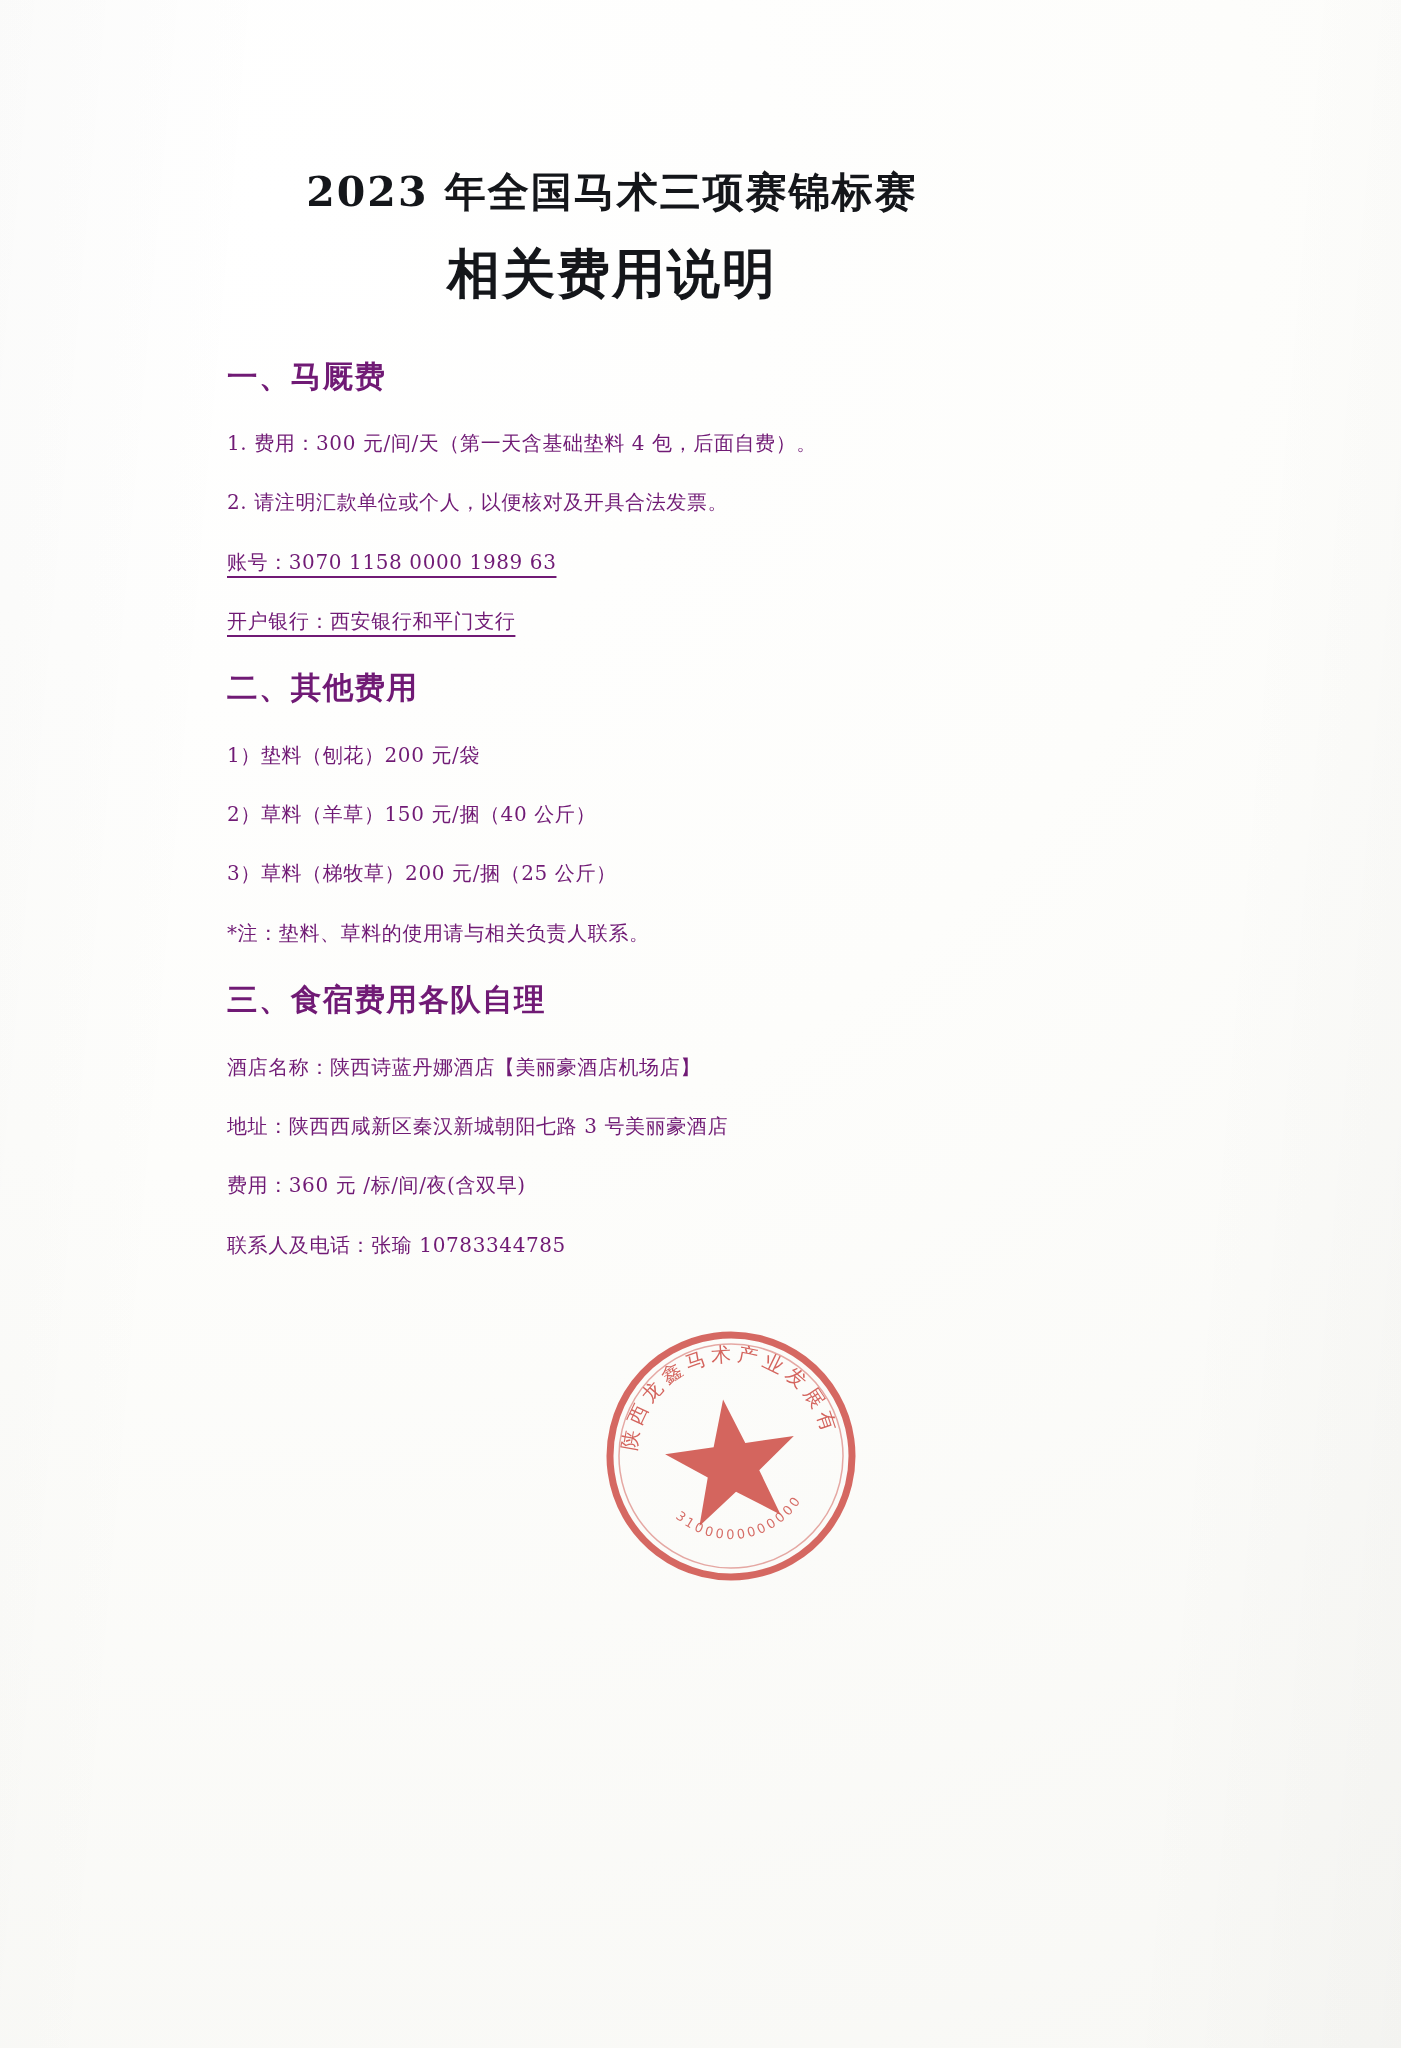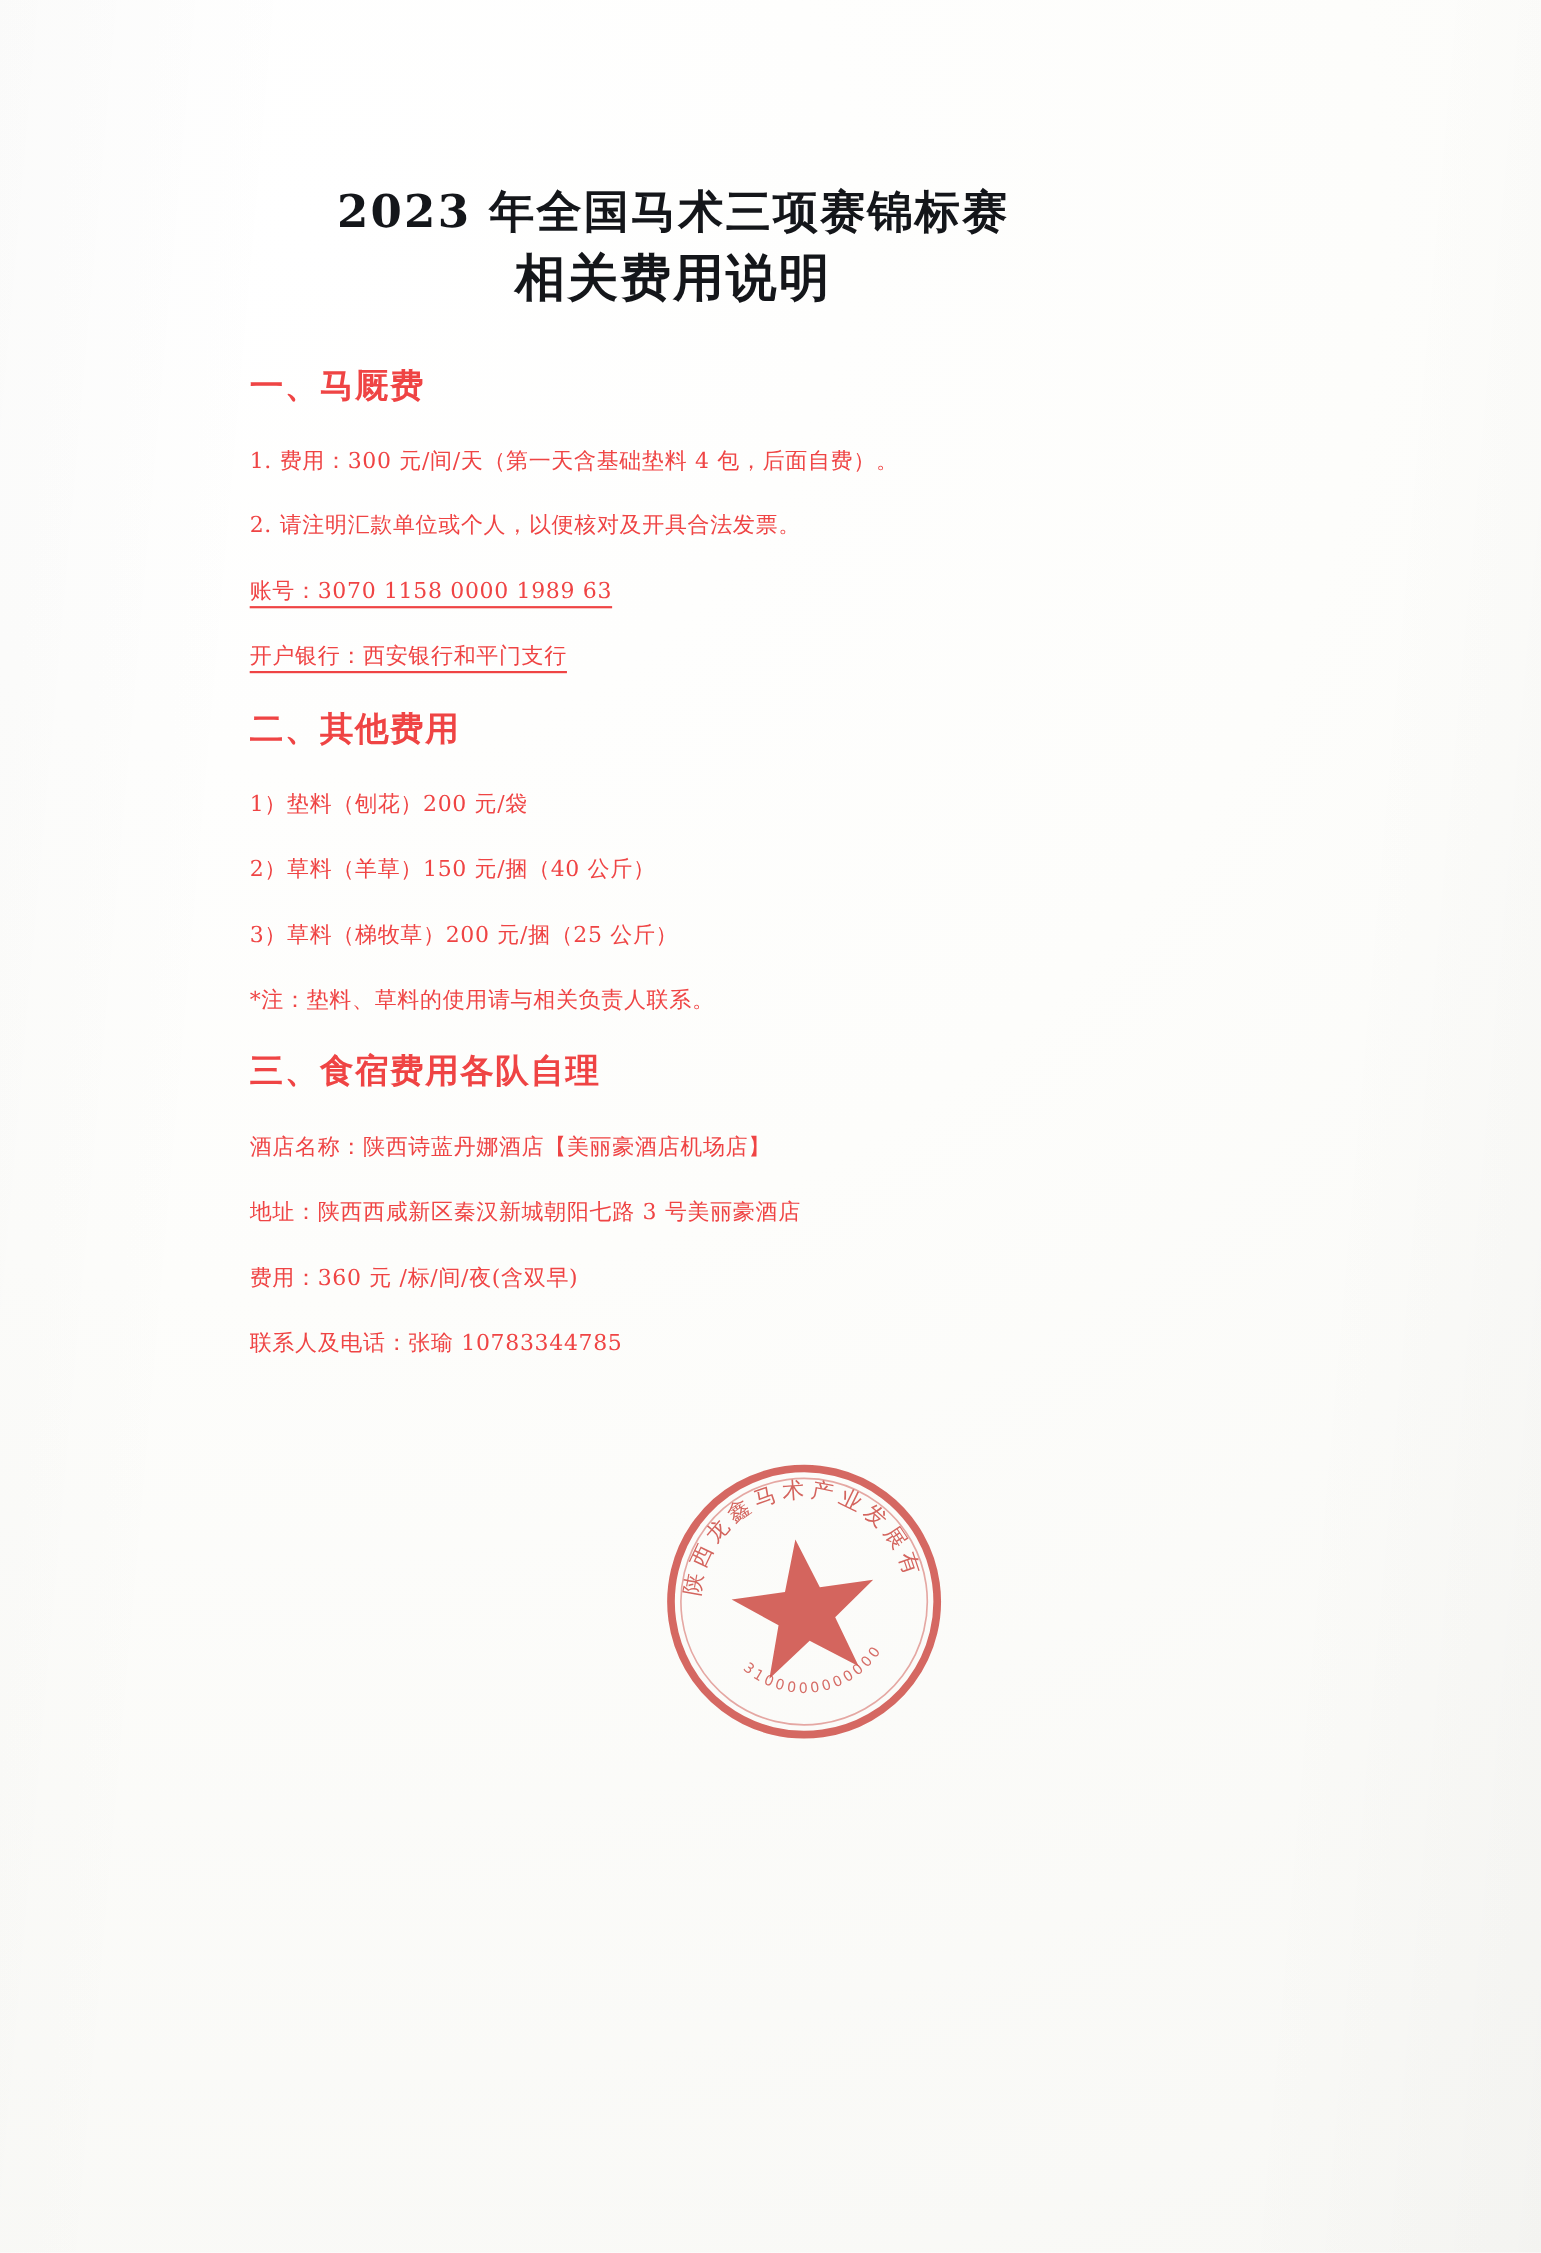--- a/index.html
+++ b/index.html
@@ -44,31 +44,31 @@
     text-align: center;
     color: #14161a;
   }
   .title-line-1 {
     font-size: 41px;
     letter-spacing: 2px;
     font-weight: 600;
     line-height: 1.25;
   }
   .title-line-2 {
-    font-size: 46px;
+    font-size: 53px;
     letter-spacing: 2px;
     font-weight: 600;
-    margin-top: 6px;
+    margin-top: 22px;
     line-height: 1.25;
   }
 
   .body-block {
     margin: 48px 0 0 0;
     padding: 0 215px 0 215px;
-    color: #ef4444;
+    color: #701a75;
   }
 
   .para {
     font-size: 20px;
     line-height: 1.42;
     margin: 0 0 31px 0;
     letter-spacing: 0.6px;
     white-space: nowrap;
   }
   .heading {

